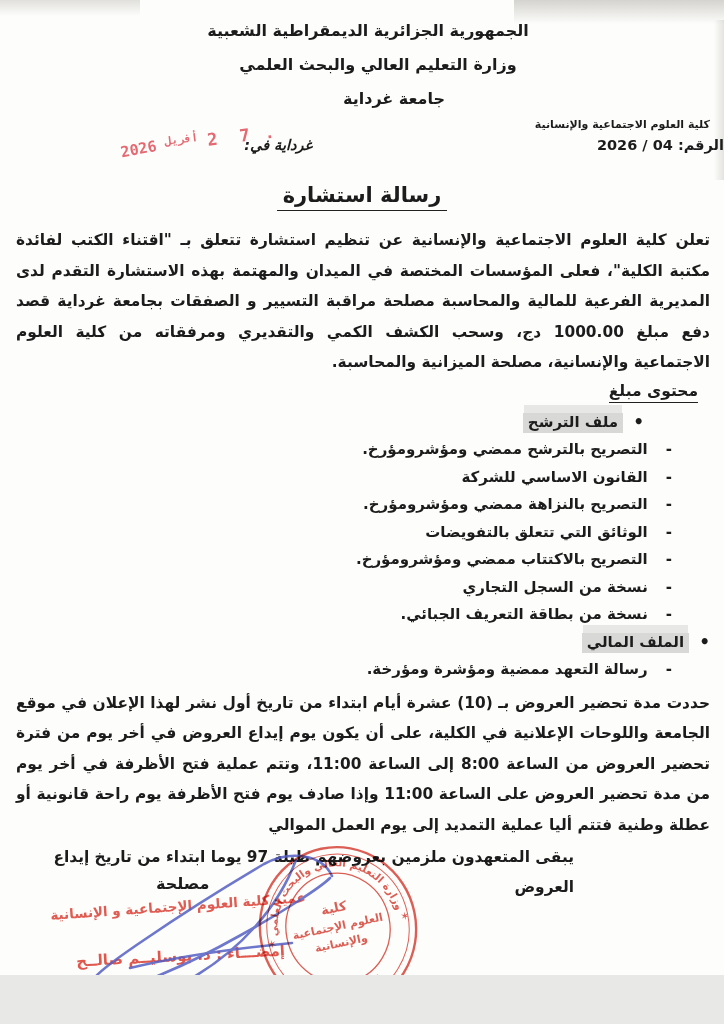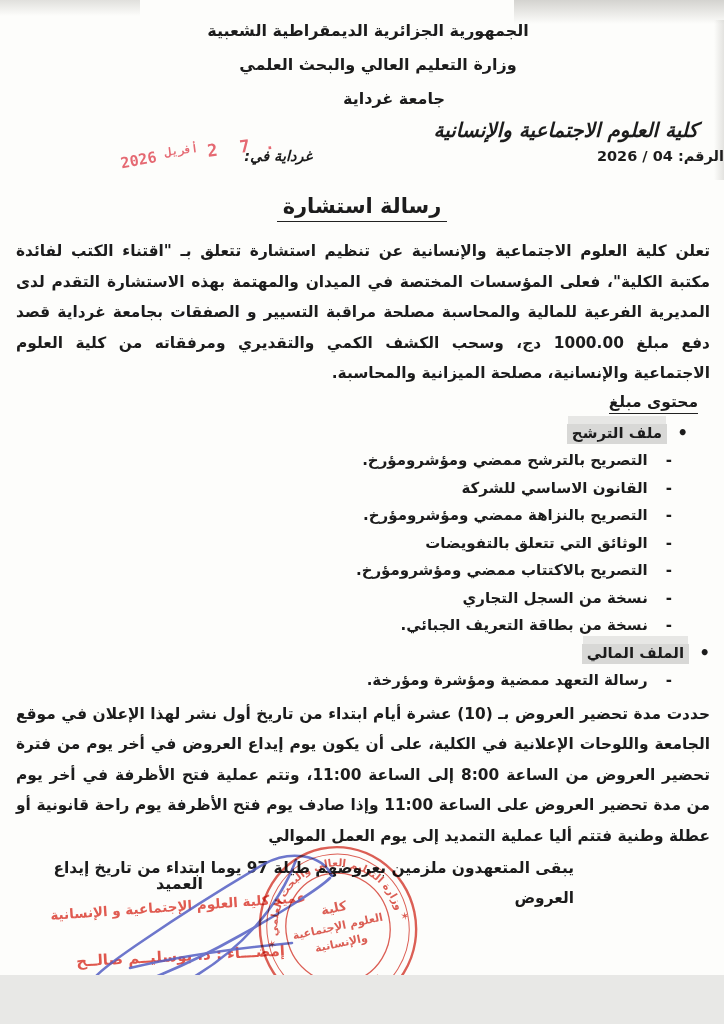--- a/index.html
+++ b/index.html
@@ -21,21 +21,21 @@
   .smudge-tl{position:absolute;top:0;left:0;width:140px;height:16px;
     background:linear-gradient(180deg,rgba(150,148,142,.28),rgba(150,148,142,0));pointer-events:none;}
   .smudge-r{position:absolute;top:20px;right:0;width:10px;height:160px;
     background:linear-gradient(270deg,rgba(150,148,142,.25),rgba(150,148,142,0));pointer-events:none;}
 
   
   .hdr{margin-top:14px;text-align:center;font-size:16px;line-height:34px;}
   .hdr .l1{transform:translateX(6px);}
   .hdr .l2{transform:translateX(16px);}
   .hdr .l3{transform:translateX(32px);}
-  .faculty{padding:2px 26px 0 0;text-align:right;font-size:20px;font-style:italic;}
+  .faculty{padding:2px 14px 0 0;text-align:right;font-size:11px;}
   .refrow{position:relative;height:28px;margin-top:4px;font-size:14.5px;}
   .ref{position:absolute;right:0;top:2px;}
   .place{position:absolute;right:412px;top:2px;font-style:italic;}
   .date-stamp{
     position:absolute;left:120px;top:-4px;
     display:flex;direction:ltr;align-items:baseline;gap:9px;
     transform:rotate(-7deg);
     color:#e25560;opacity:.88;font-weight:600;
     font-family:"DejaVu Sans Mono","DejaVu Sans",monospace;
   }
@@ -52,21 +52,21 @@
   .para{
     margin:14px 14px 0 16px;
     font-size:15.4px;line-height:30.5px;
     text-align:justify;text-justify:inter-word;
   }
   .contents-heading{margin:4px 26px 0 0;text-align:right;font-size:15.5px;}
   .contents-heading span{display:inline-block;border-bottom:1.6px solid #222;padding-bottom:2px;}
 
   
   .doclist{margin-top:6px;font-size:15px;line-height:27.5px;}
-  .bullet-row{padding-right:36px;text-align:right;}
+  .bullet-row{padding-right:80px;text-align:right;}
   .bullet-row.flush{padding-right:14px;}
   .bullet-row::before{content:"•";font-size:17px;margin-left:10px;vertical-align:-1px;}
   .hl{background:#d8d8d6;box-shadow:0 -9px 0 -1px rgba(214,214,211,.55);padding:0 5px 2px;}
   .dash-row{padding-right:52px;text-align:right;}
   .dash-row::before{content:"-";margin-left:18px;}
 
   .validity{margin:2px 150px 0 0;text-align:right;font-size:15.4px;line-height:30px;}
 
   
   .dean-title{position:absolute;left:156px;top:874px;font-size:16px;}
@@ -131,21 +131,21 @@
     <div class="dash-row">نسخة من بطاقة التعريف الجبائي.</div>
 
     <div class="bullet-row flush"><span class="hl">الملف المالي</span></div>
     <div class="dash-row">رسالة التعهد ممضية ومؤشرة ومؤرخة.</div>
   </div>
 
   <p class="para" style="margin-top:4px;">حددت مدة تحضير العروض بـ (10) عشرة أيام ابتداء من تاريخ أول نشر لهذا الإعلان في موقع الجامعة واللوحات الإعلانية في الكلية، على أن يكون يوم إيداع العروض في أخر يوم من فترة تحضير العروض من الساعة 8:00 إلى الساعة 11:00، وتتم عملية فتح الأظرفة في أخر يوم من مدة تحضير العروض على الساعة 11:00 وإذا صادف يوم فتح الأظرفة يوم راحة قانونية أو عطلة وطنية فتتم أليا عملية التمديد إلى يوم العمل الموالي</p>
 
   <div class="validity">يبقى المتعهدون ملزمين بعروضهم طيلة 97 يوما ابتداء من تاريخ إيداع العروض</div>
 
-  <div class="dean-title">العميد</div>
+  <div class="dean-title">مصلحة</div>
   <div class="dean-red">عميد كلية العلوم الإجتماعية و الإنسانية</div>
   <div class="signer-red">إمضـــاء : د. بوسليــم صالــح</div>
 
   <svg class="blue-sig" width="320" height="158" viewBox="0 0 320 158">
     <g fill="none" stroke="#5560c4" stroke-width="2.6" stroke-linecap="round" opacity="0.85">
       <path d="M298 30 C 288 8, 256 4, 230 18 C 196 38, 148 68, 110 94 C 70 121, 46 139, 61 145 C 80 152, 152 120, 207 89 C 252 64, 287 41, 296 32"></path>
       <path d="M262 14 C 244 62, 206 104, 158 132 C 138 143, 196 128, 244 146"></path>
       <path d="M96 122 C 146 110, 204 102, 258 97"></path>
     </g>
   </svg>

